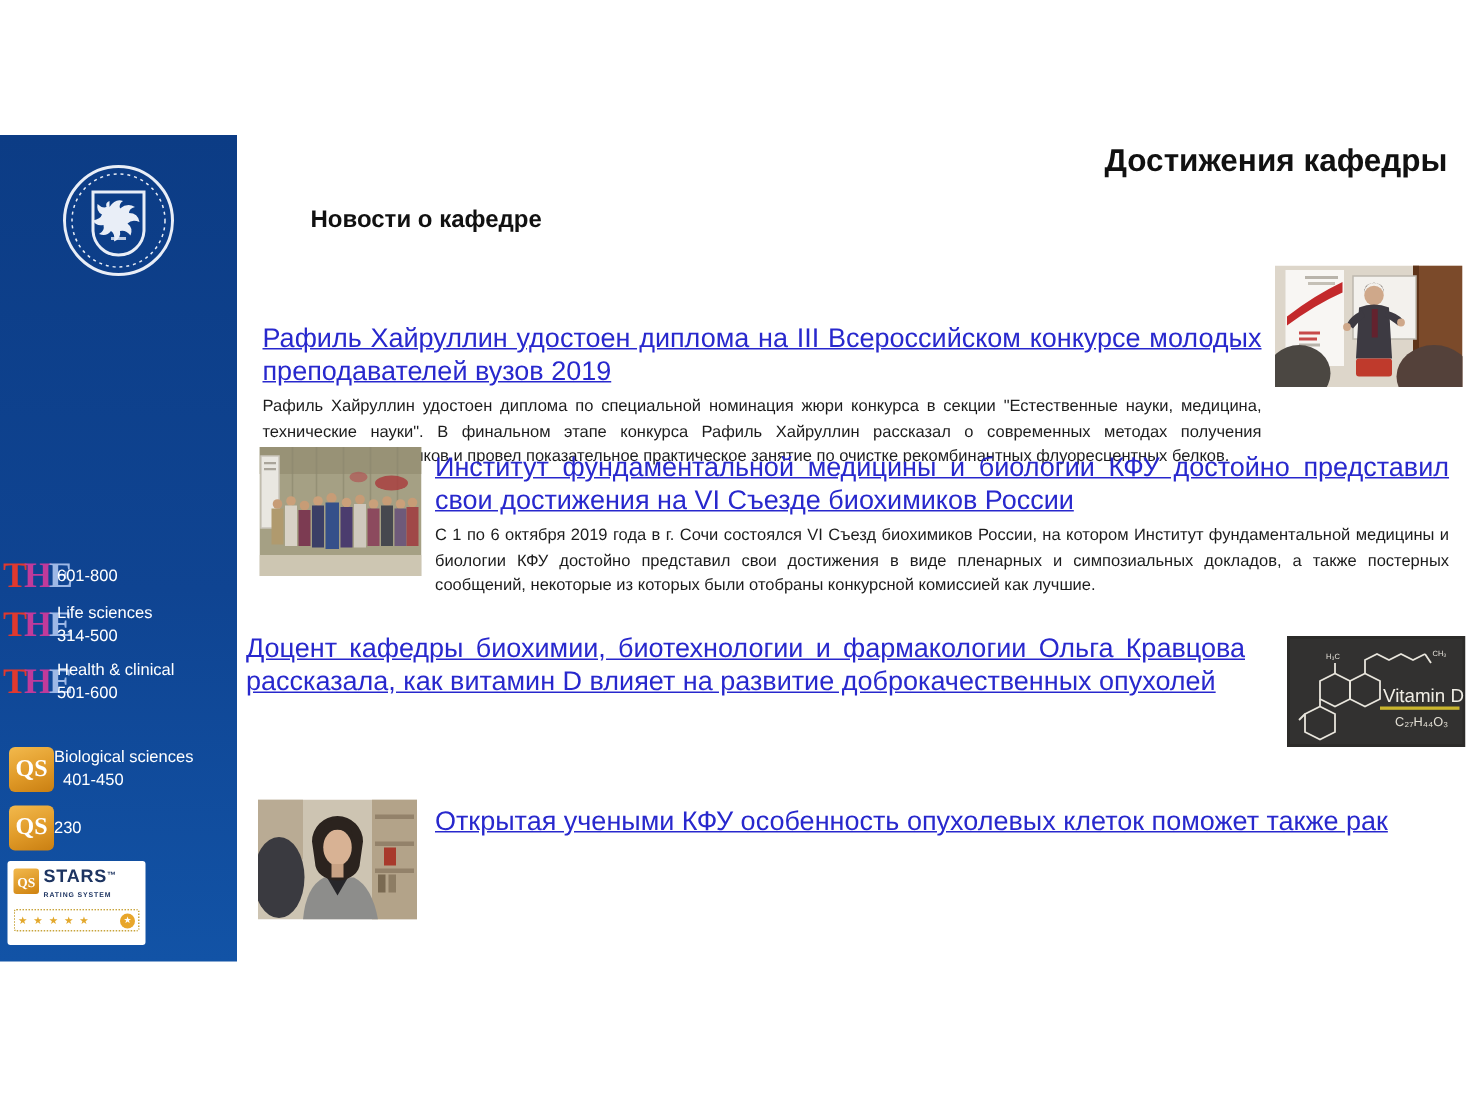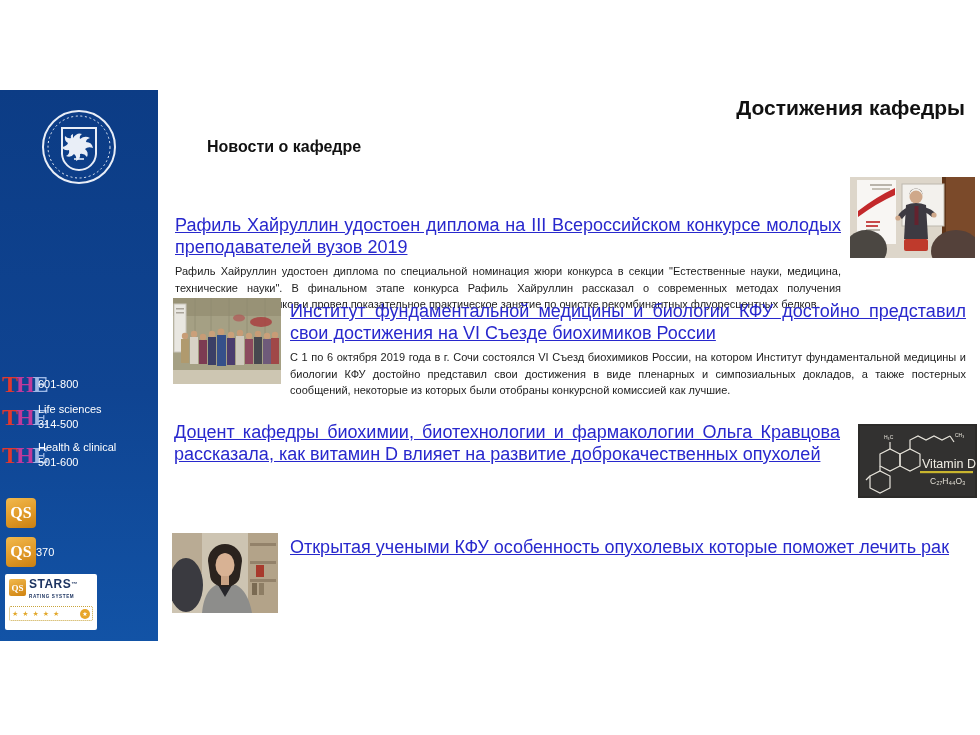--- a/index.html
+++ b/index.html
@@ -91,25 +91,29 @@
         <span style="color:#9db8e6">E</span>
     </div>
     <div class="rank-text">
       <div>Health &amp; clinical</div>
       <div>501-600</div>
     </div>
   </div>
 
   <div class="rank-row" style="top:405px;height:36px;">
     <div class="qs-logo">QS</div>
+    <div class="rank-text" style="width:100px;">
+      <span>Biological sciences</span>
+      <span style="margin-left:6px;">401-450</span>
+    </div>
   </div>
 
   <div class="rank-row" style="top:446px;height:32px;">
     <div class="qs-logo">QS</div>
-    <div class="rank-text">370</div>
+    <div class="rank-text">230</div>
   </div>
 
   <div class="stars-box">
     <div class="stars-head">
       <div class="qs-mini">QS</div>
       <div>
         <div class="stars-title"><span>STARS</span><span class="stars-tm">™</span>
           <div class="stars-sub">RATING SYSTEM</div>
         </div>
       </div>
@@ -196,21 +200,21 @@
       <circle cx="102" cy="37" r="3.2" fill="#c79c76"></circle>
         <rect x="98" y="40" width="8" height="26" fill="#a04848"></rect>
     </g>
   </svg>
 </div>
 <div class="news-text" style="left:290px;top:300px;width:676px;">
   <a class="news-title">Институт фундаментальной медицины и биологии КФУ достойно представил свои достижения на VI Съезде биохимиков России</a>
   <p class="news-body">С 1 по 6 октября 2019 года в г. Сочи состоялся VI Съезд биохимиков России, на котором Институт фундаментальной медицины и биологии КФУ достойно представил свои достижения в виде пленарных и симпозиальных докладов, а также постерных сообщений, некоторые из которых были отобраны конкурсной комиссией как лучшие.</p>
 </div>
 
-<div class="news-text" style="left:174px;top:421px;width:666px;">
+<div class="news-text" style="left:164px;top:421px;width:666px;">
   <a class="news-title">Доцент кафедры биохимии, биотехнологии и фармакологии Ольга Кравцова рассказала, как витамин D влияет на развитие доброкачественных опухолей</a>
 </div>
 <div class="thumb" style="left:858px;top:424px;text-align:right;">
   <svg width="119" height="74" viewBox="0 0 119 74">
     <rect width="119" height="74" fill="#2c2b29"></rect>
     <rect x="2" y="2" width="115" height="70" fill="#323130"></rect>
     <g fill="none" stroke="#e8e5dc" stroke-width="1.2">
       <polygon points="22,30 32,25 42,30 42,42 32,47 22,42"></polygon>
       <polygon points="42,30 52,25 62,30 62,42 52,47 42,42"></polygon>
       <polygon points="12,52 22,47 32,52 32,64 22,69 12,64"></polygon>
@@ -244,14 +248,14 @@
     <ellipse cx="14" cy="52" rx="17" ry="27" fill="#3a3a40"></ellipse>
     <path d="M30 80 Q32 58 44 52 L64 52 Q76 58 80 80 Z" fill="#8d8d8b"></path>
     <path d="M46 52 L53 64 L60 52 Z" fill="#26262a"></path>
     <path d="M36 28 a17 17 0 0 1 34 0 l-2 14 a15 12 0 0 1 -30 0 Z" fill="#2b231e"></path>
     <ellipse cx="53" cy="32" rx="9.5" ry="12" fill="#d8b294"></ellipse>
     <path d="M43 24 q10 -8 20 0 l-2 -8 q-8 -6 -16 0 Z" fill="#2b231e"></path>
     <rect x="49" y="43" width="8" height="9" fill="#c8a284"></rect>
   </svg>
 </div>
 <div class="news-text" style="left:290px;top:536px;width:676px;">
-  <a class="news-title">Открытая учеными КФУ особенность опухолевых которые поможет лечить рак</a>
+  <a class="news-title">Открытая учеными КФУ особенность опухолевых клеток поможет также рак</a>
 </div>
 
 </body></html>

